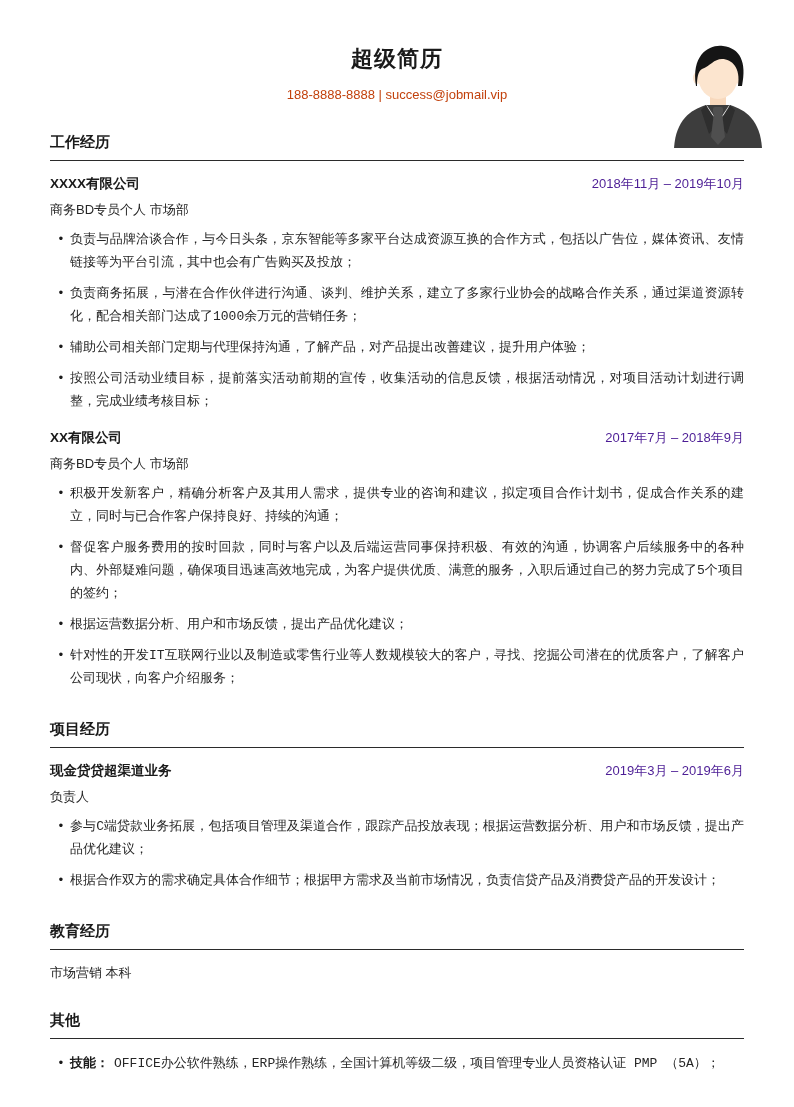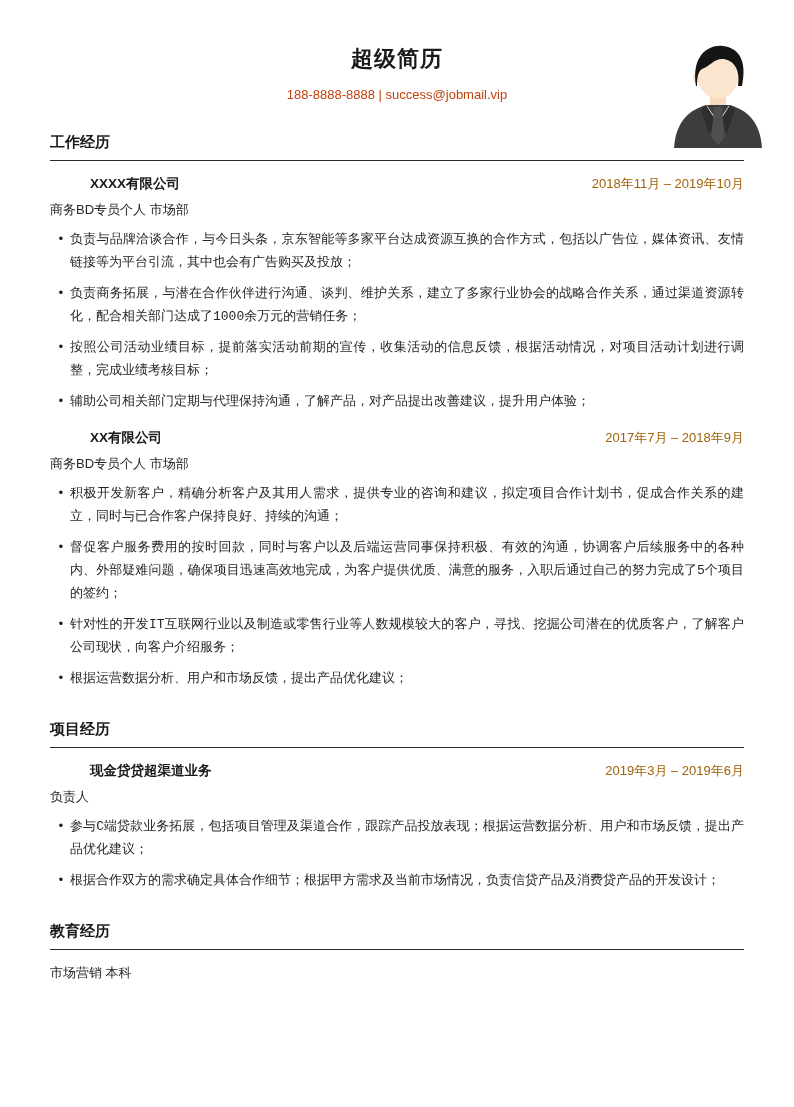--- a/index.html
+++ b/index.html
@@ -23,23 +23,23 @@
 
   
   .section { margin-top: 30px; }
   .section-title {
     font-size: 15px; font-weight: 700; color: #1a1a1a;
     padding-bottom: 9px; border-bottom: 1px solid #2b2b2b;
     line-height: 18px;
   }
   .entry { margin-top: 14px; }
   .entry + .entry { margin-top: 16px; }
-  .entry-head { display: flex; justify-content: space-between; align-items: flex-start; margin-left: 40px; }
+  .entry-head { display: flex; justify-content: space-between; align-items: flex-start; }
   .org { font-size: 13.5px; font-weight: 700; color: #1a1a1a; line-height: 17px; }
-  .date { font-size: 13px; color: #a16207; line-height: 17px; white-space: nowrap; }
+  .date { font-size: 13px; color: #4c1d95; line-height: 17px; white-space: nowrap; }
   .role { font-size: 13px; margin-top: 9px; line-height: 17px; }
 
   ul.bullets { list-style: none; margin-top: 10px; padding-left: 20px; }
   ul.bullets li {
     position: relative; font-size: 13px; line-height: 23px;
     margin-bottom: 8px; text-align: justify; font-family: Liberation Mono, monospace;
   }
   ul.bullets li::before {
     content: "•"; position: absolute; left: -13px; top: 0;
     font-size: 13px; color: #1a1a1a;
@@ -62,36 +62,36 @@
 
     <div class="entry">
       <div class="entry-head">
         <span class="org">XXXX有限公司</span>
         <span class="date">2018年11月 – 2019年10月</span>
       </div>
       <div class="role">商务BD专员个人 市场部</div>
       <ul class="bullets">
         <li>负责与品牌洽谈合作，与今日头条，京东智能等多家平台达成资源互换的合作方式，包括以广告位，媒体资讯、友情链接等为平台引流，其中也会有广告购买及投放；</li>
         <li>负责商务拓展，与潜在合作伙伴进行沟通、谈判、维护关系，建立了多家行业协会的战略合作关系，通过渠道资源转化，配合相关部门达成了1000余万元的营销任务；</li>
+        <li>辅助公司相关部门定期与代理保持沟通，了解产品，对产品提出改善建议，提升用户体验；</li>
         <li>按照公司活动业绩目标，提前落实活动前期的宣传，收集活动的信息反馈，根据活动情况，对项目活动计划进行调整，完成业绩考核目标；</li>
-        <li>辅助公司相关部门定期与代理保持沟通，了解产品，对产品提出改善建议，提升用户体验；</li>
       </ul>
     </div>
 
     <div class="entry">
       <div class="entry-head">
         <span class="org">XX有限公司</span>
         <span class="date">2017年7月 – 2018年9月</span>
       </div>
       <div class="role">商务BD专员个人 市场部</div>
       <ul class="bullets">
         <li>积极开发新客户，精确分析客户及其用人需求，提供专业的咨询和建议，拟定项目合作计划书，促成合作关系的建立，同时与已合作客户保持良好、持续的沟通；</li>
         <li>督促客户服务费用的按时回款，同时与客户以及后端运营同事保持积极、有效的沟通，协调客户后续服务中的各种内、外部疑难问题，确保项目迅速高效地完成，为客户提供优质、满意的服务，入职后通过自己的努力完成了5个项目的签约；</li>
+        <li>根据运营数据分析、用户和市场反馈，提出产品优化建议；</li>
         <li>针对性的开发IT互联网行业以及制造或零售行业等人数规模较大的客户，寻找、挖掘公司潜在的优质客户，了解客户公司现状，向客户介绍服务；</li>
-        <li>根据运营数据分析、用户和市场反馈，提出产品优化建议；</li>
       </ul>
     </div>
   </div>
 
   <div class="section">
     <div class="section-title">项目经历</div>
 
     <div class="entry">
       <div class="entry-head">
         <span class="org">现金贷贷超渠道业务</span>
@@ -106,20 +106,27 @@
   </div>
 
   <div class="section">
     <div class="section-title">教育经历</div>
 
     <div class="entry">
       <div class="role">市场营销 本科</div>
     </div>
   </div>
 
+  <div class="section">
+    <div class="section-title">其他</div>
+    <ul class="bullets" style="margin-top:13px">
+      <li><span class="item-label">技能：</span><span>OFFICE办公软件熟练，ERP操作熟练，全国计算机等级二级，项目管理专业人员资格认证 PMP （5A）；</span></li>
+
+    </ul>
+  </div>
 
 </div>
 
 <div class="avatar-box">
   <svg viewBox="0 0 100 108" xmlns="http://www.w3.org/2000/svg">
 
     <path d="M42 48 L58 48 L58 66 L50 73 L42 66 Z" fill="#f8d9bd"></path>
 
     <ellipse cx="29" cy="38" rx="4" ry="6" fill="#fce5cf"></ellipse>
     <ellipse cx="71" cy="38" rx="4" ry="6" fill="#fce5cf"></ellipse>

